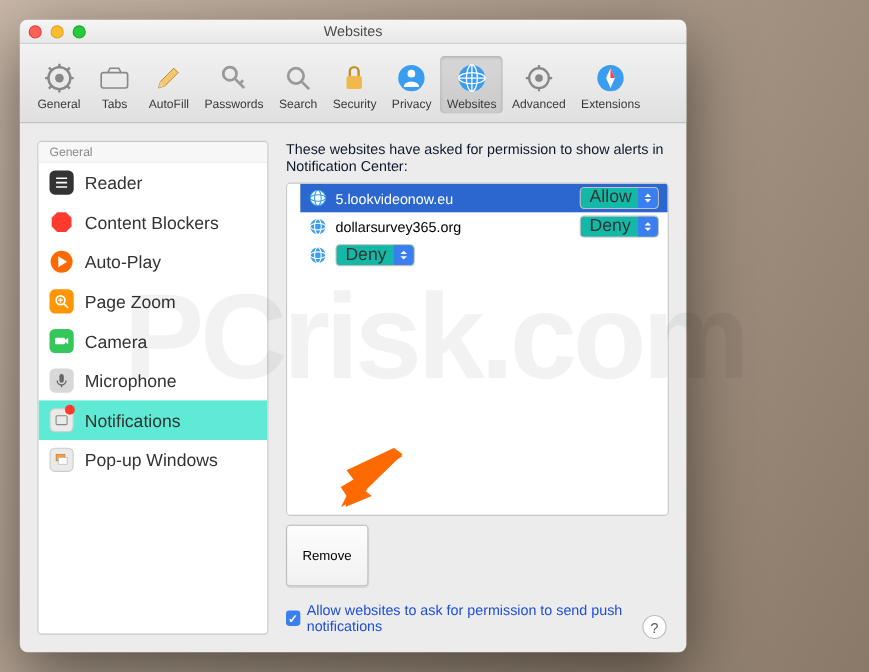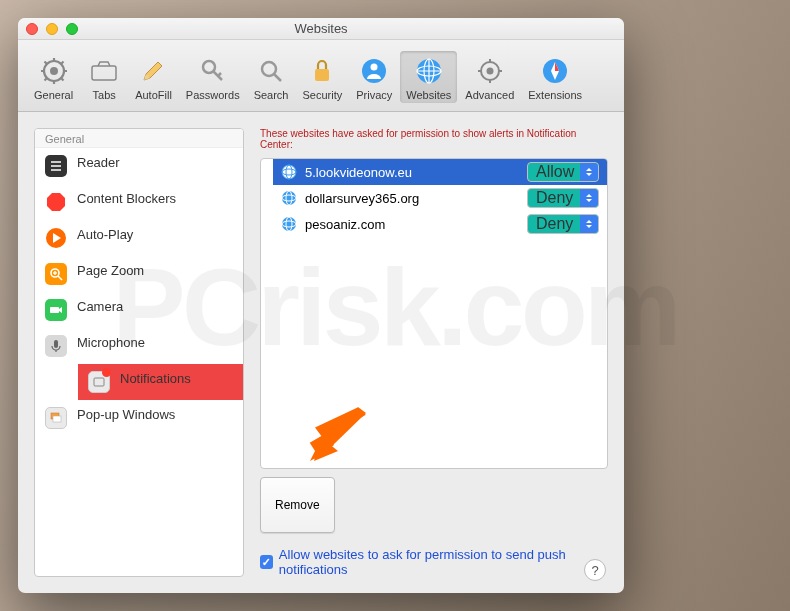--- a/index.html
+++ b/index.html
@@ -15,26 +15,26 @@
 .dot.green { background: #27c93f; border: 0.5px solid #1aab29; }
 .winddot { position: absolute; left: 50%; transform: translateX(-50%); font-size: 13px; color: #4a4a4a; }
 .toolbar { height: 72px; background: linear-gradient(#f2f2f2, #e0e0e0); border-bottom: 1px solid #bdbdbd; display: flex; align-items: center; padding: 4px 10px 2px; gap: 2px; }
 .tbitem { display: flex; flex-direction: column; align-items: center; justify-content: center; padding: 4px 6px 2px; border-radius: 4px; cursor: pointer; min-width: 46px; }
 .tbitem.sel { background: rgba(0,0,0,0.1); box-shadow: inset 0 1px 3px rgba(0,0,0,0.2); }
 .tbitem .ticon { width: 32px; height: 32px; display: flex; align-items: center; justify-content: center; }
 .tbitem .tlabel { font-size: 11px; color: #3a3a3a; margin-top: 2px; }
 .content { flex: 1; display: flex; padding: 16px; gap: 16px; position: relative; }
 .sidebar { width: 210px; background: #fff; border: 1px solid #c8c8c8; border-radius: 4px; display: flex; flex-direction: column; overflow: hidden; }
 .sidehdr { font-size: 11px; color: #888; padding: 4px 10px 2px; background: #f7f7f7; border-bottom: 1px solid #eee; }
-.sideitem { display: flex; align-items: flex-start; gap: 10px; padding: 7px 10px; font-size: 13px; color: #333; cursor: pointer; position: relative; }
-.sideitem.sel { background: #ef4444; margin-left: 43px; }
+.sideitem { display: flex; align-items: flex-end; gap: 10px; padding: 7px 10px; font-size: 16px; color: #333; cursor: pointer; position: relative; }
+.sideitem.sel { background: #5eead4; }
 .sideicon { width: 22px; height: 22px; border-radius: 5px; display: flex; align-items: center; justify-content: center; flex-shrink: 0; }
 .reddot { position: absolute; width: 9px; height: 9px; background: #ff3b30; border-radius: 50%; left: 24px; top: 4px; }
 .main { flex: 1; display: flex; flex-direction: column; }
-.mainlabel { font-size: 10px; color: #b91c1c; margin-bottom: 8px; }
+.mainlabel { font-size: 13px; color: #0f172a; margin-bottom: 8px; }
 .listbox { flex: 1; background: #fff; border: 1px solid #c8c8c8; border-radius: 4px; overflow-y: auto; min-height: 300px; padding-left: 12px; }
 .row { display: flex; align-items: center; padding: 3px 8px; gap: 8px; font-size: 13px; }
 .row.sel { background: #2b67ce; color: #fff; }
 .rowicon { width: 16px; height: 16px; flex-shrink: 0; }
 .rowtext { flex: 1; }
 .dropdown { width: 72px; height: 20px; background: #14b8a6; border: 1px solid #c0c0c0; border-radius: 4px; display: flex; align-items: center; font-size: 16px; padding-left: 8px; position: relative; color: #333; cursor: pointer; }
 .dropdown .arrow { position: absolute; right: 0; top: 0; width: 18px; height: 100%; background: #3b7ef0; border-radius: 0 4px 4px 0; display: flex; flex-direction: column; align-items: center; justify-content: center; }
 .dropdown .arrow::before { content: ''; border: 3px solid transparent; border-bottom-color: #fff; margin-bottom: 1px; }
 .dropdown .arrow::after { content: ''; border: 3px solid transparent; border-top-color: #fff; margin-top: 1px; }
 .below { margin-top: 8px; }
@@ -287,21 +287,20 @@
               <span>Deny</span>
               <span class="arrow"></span>
             </div>
         </div>
         <div class="row">
           <svg class="rowicon" viewBox="0 0 16 16">
               <circle cx="8" cy="8" r="7" fill="#3b9df0"></circle>
               <ellipse cx="8" cy="8" rx="7" ry="3" fill="none" stroke="#fff" stroke-width="1"></ellipse>
               <ellipse cx="8" cy="8" rx="3" ry="7" fill="none" stroke="#fff" stroke-width="1"></ellipse>
             </svg>
-          <span class="rowtext">pesoaniz.com</span>
           <div class="dropdown">
               <span>Deny</span>
               <span class="arrow"></span>
             </div>
         </div>
       </div>
       <div class="below">
         <button class="removebtn">Remove</button>
       </div>
       <div class="checkrow">

